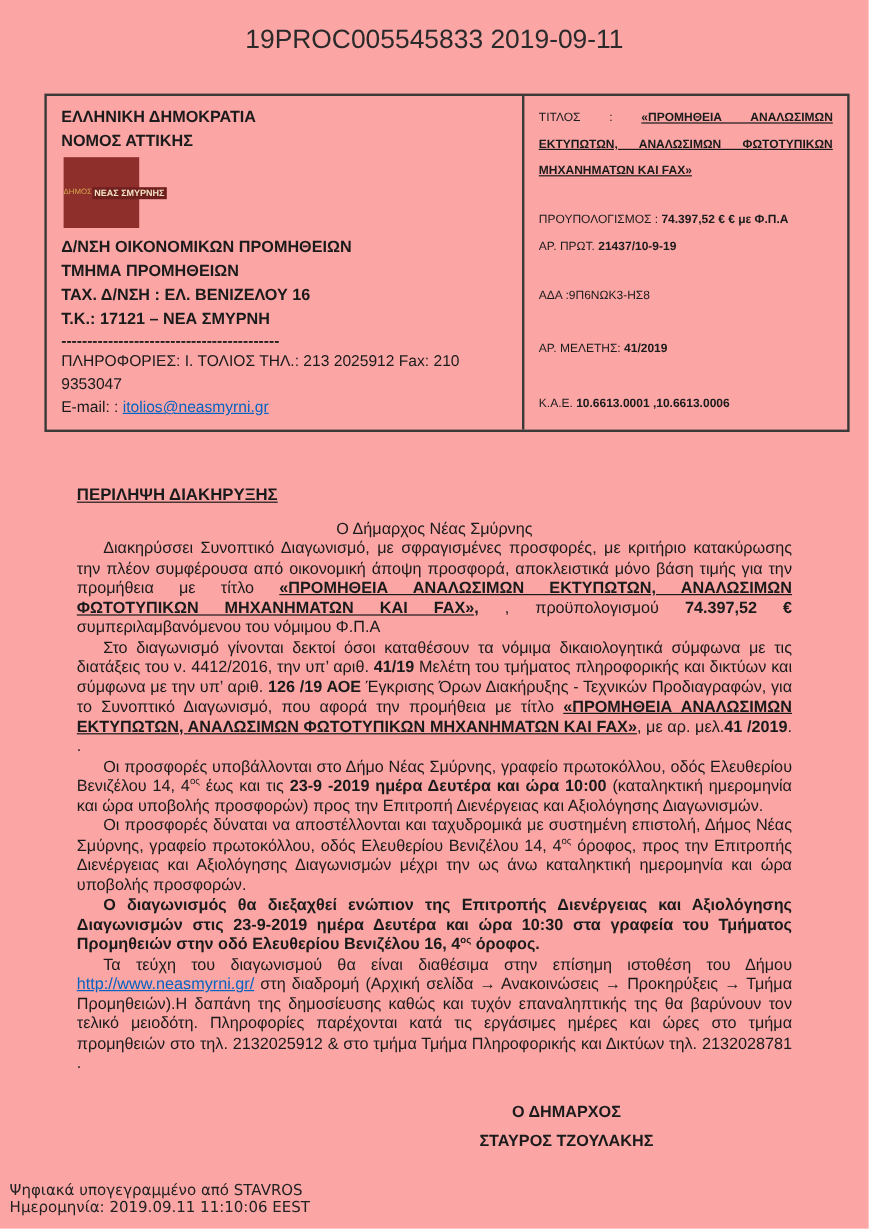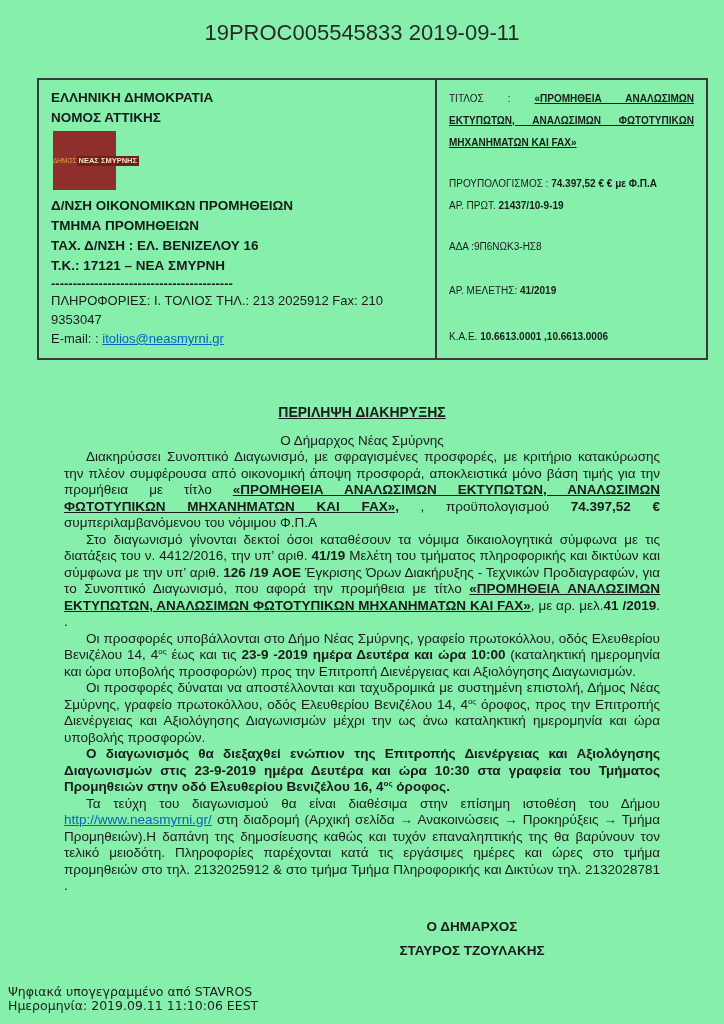--- a/index.html
+++ b/index.html
@@ -1,19 +1,19 @@
 <!DOCTYPE html>
 <html><head>
 <meta charset="utf-8">
 <style>
   html,body{margin:0;padding:0;background:#ffffff;}
   .page{
     position:relative;
     width:724px;height:1024px;
-    background:#86efac;
+    background:#fca5a5;
     font-family:"Liberation Sans",sans-serif;
     color:#1b1b1b;
     overflow:hidden;
   }
   .b{font-weight:bold;}
   .u{text-decoration:underline;}
   .sup{vertical-align:super;font-size:8px;line-height:0;}
 
   .doc-code{
     padding-top:20px;
@@ -76,21 +76,20 @@
   .m-kae{margin-top:29px;}
 
   .doc-body{
     margin:0 64px;
     width:596px;
     font-size:13.5px;
     line-height:16.5px;
   }
   .doc-title{
     margin-top:44px;
-    text-align:center;
     font-weight:bold;
     text-decoration:underline;
     font-size:14px;
   }
   .subtitle{
     margin-top:12px;
     text-align:center;
   }
   .para{
     margin:0;

